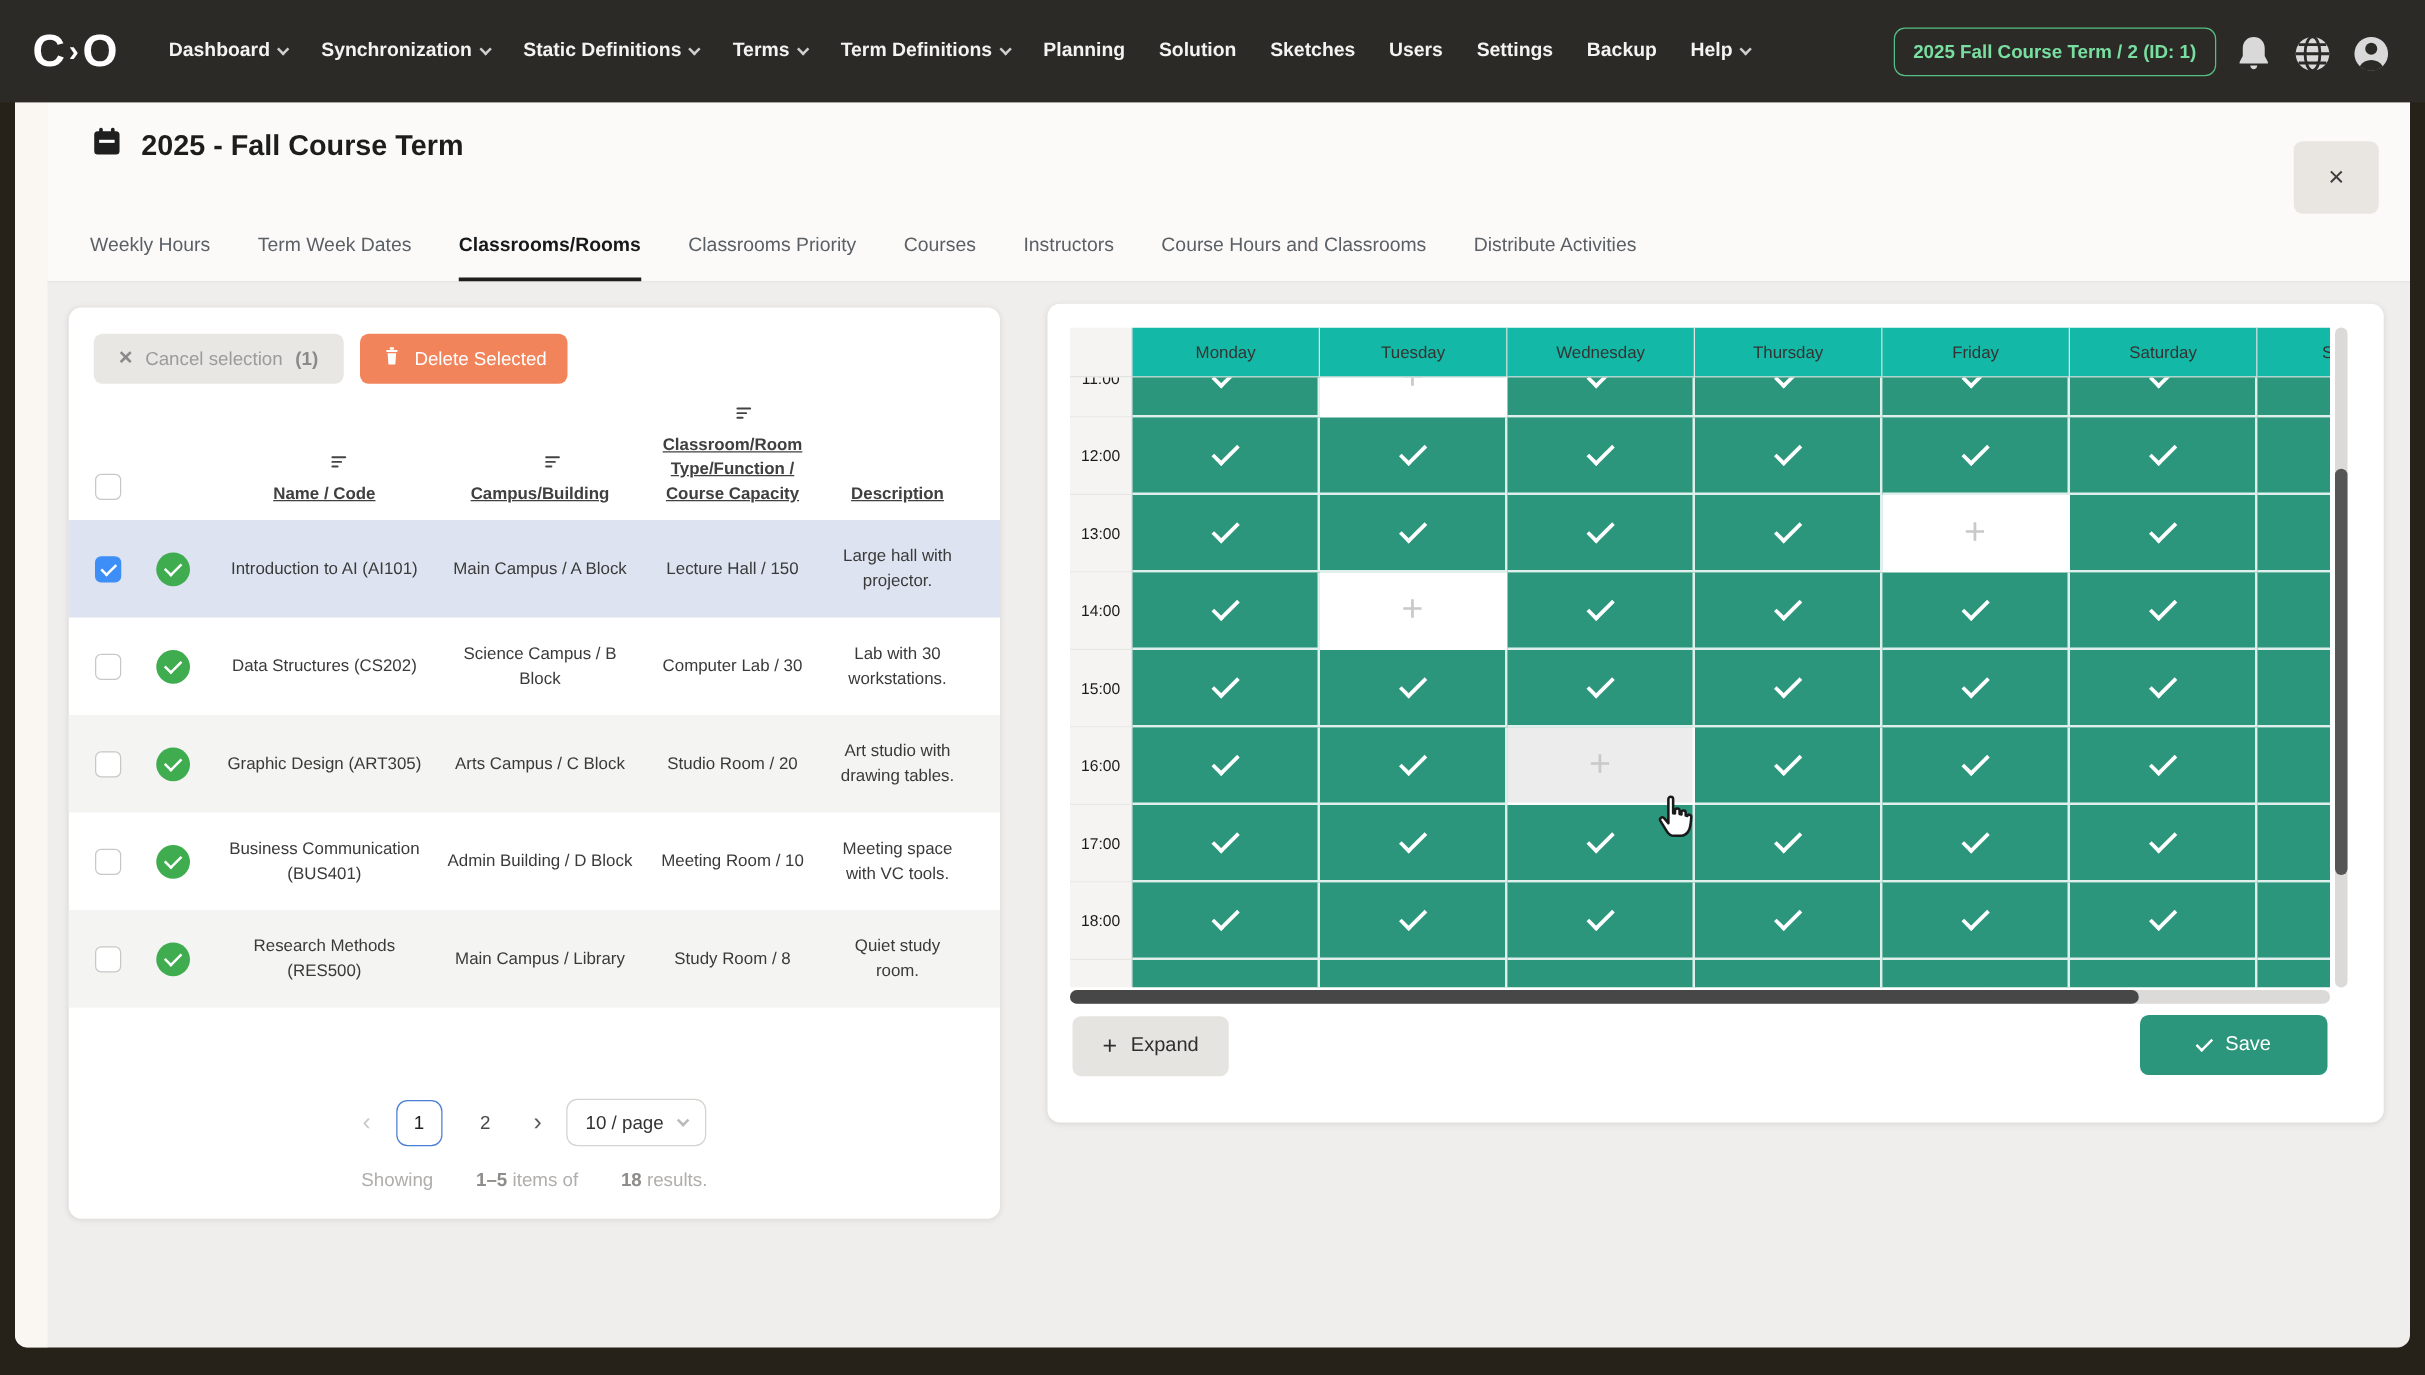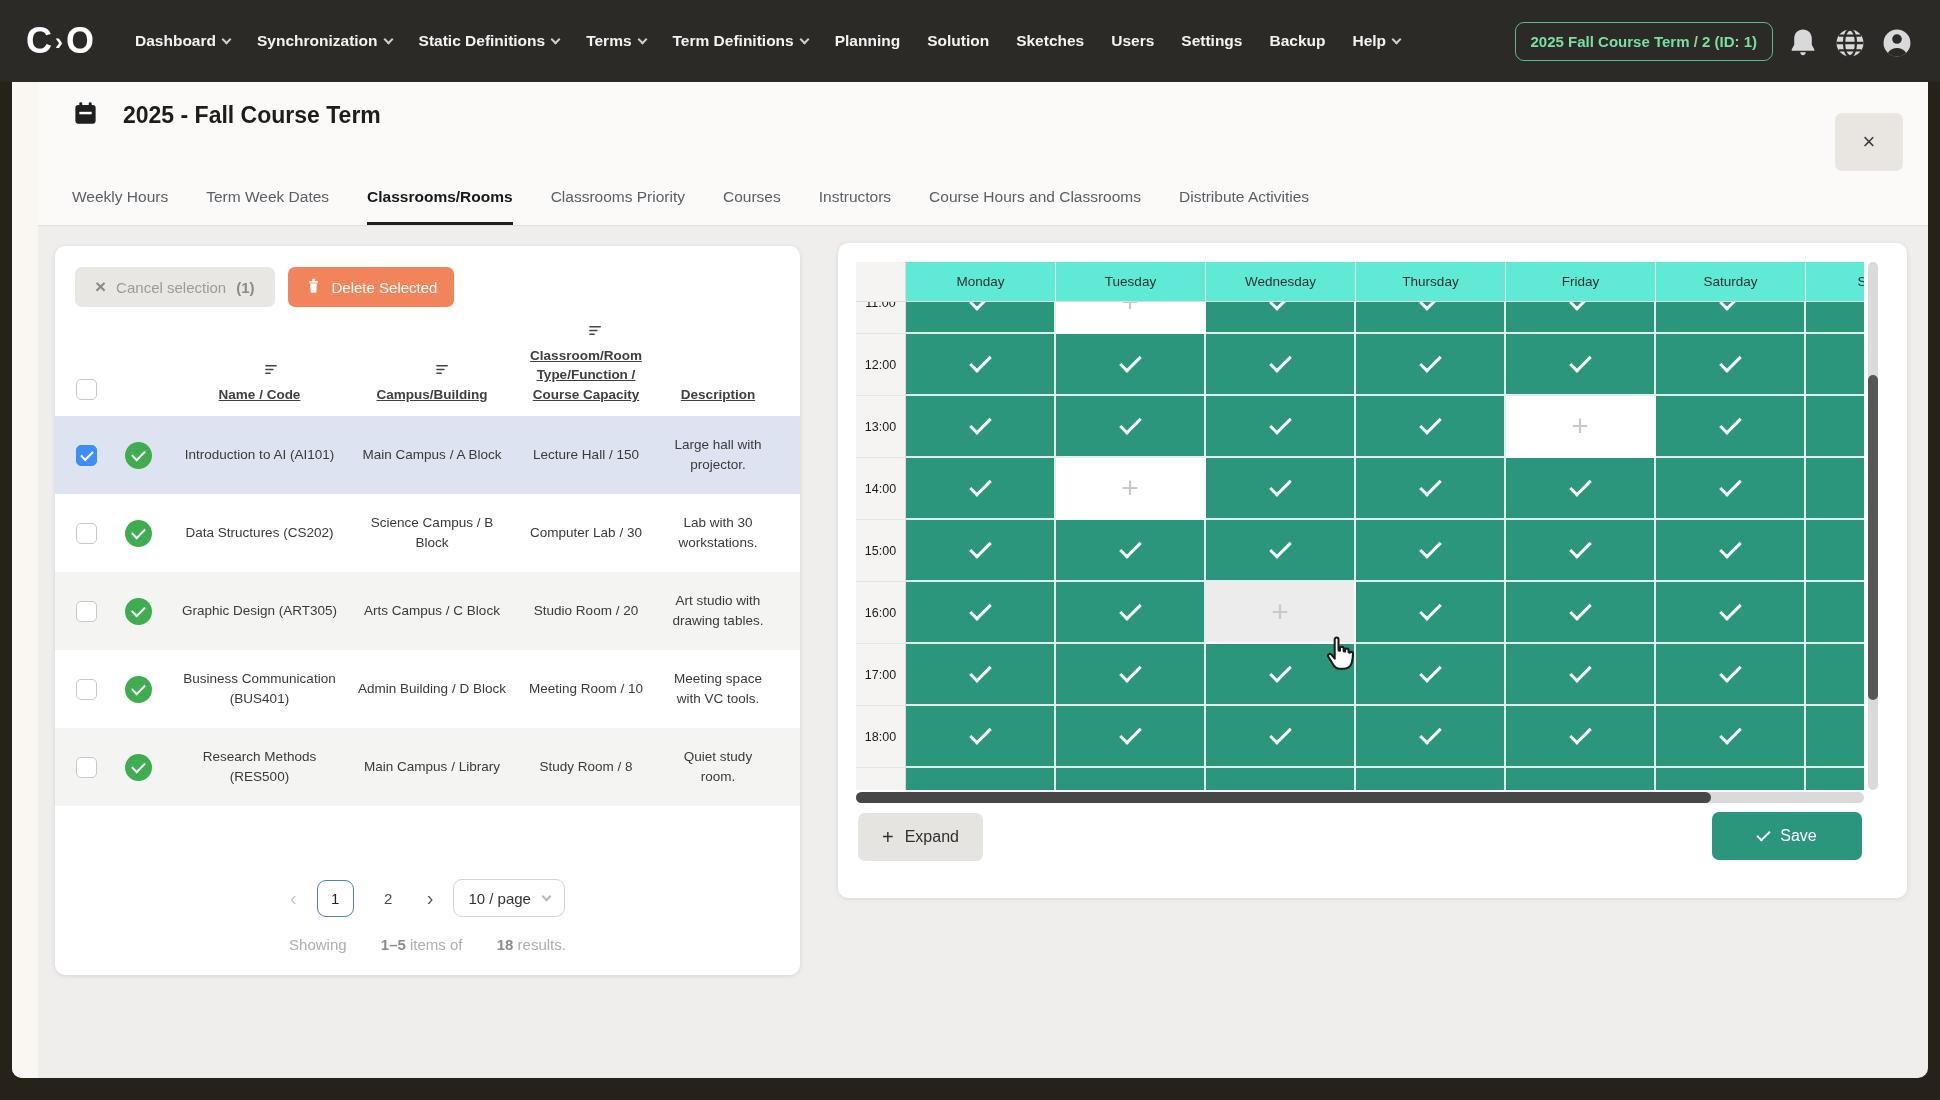--- a/index.html
+++ b/index.html
@@ -19,21 +19,21 @@
   .term-badge { border:1px solid #57bd84; color:#79dfa1; font-size:15px; font-weight:600;
                 border-radius:9px; padding:10px 15px; white-space:nowrap; }
   .nav-icon { width:35px; height:35px; display:flex; align-items:center; justify-content:center; cursor:pointer; }
 
   
   .app { position:absolute; left:12px; top:82px; width:1916px; height:996px; background:#f0eeec;
          border-radius:0 0 10px 10px; overflow:hidden; }
   .left-strip { position:absolute; left:0; top:0; bottom:0; width:26px; background:#faf7f2; }
   .header-band { position:absolute; left:26px; top:0; right:0; height:144px; background:#fbfaf8;
                  border-bottom:1px solid #e3e1de; }
-  .title-row { position:absolute; left:34px; top:18px; display:flex; align-items:center; gap:24px; }
+  .title-row { position:absolute; left:34px; top:18px; display:flex; align-items:center; gap:14px; }
   .page-title { font-size:23px; font-weight:700; color:#1d1d1d; }
   .tabs { position:absolute; left:34px; bottom:0; display:flex; gap:38px; }
   .tab { font-size:15.5px; color:#5b5f66; padding-bottom:16px; cursor:pointer; white-space:nowrap; }
   .tab.active { color:#17181a; font-weight:700; border-bottom:3px solid #1f1f1f; }
   .close-btn { position:absolute; right:25px; top:31px; width:68px; height:58px; background:#e9e6e2;
                border:none; border-radius:7px; font-size:22px; color:#3c3c3c; cursor:pointer; }
 
   .card { position:absolute; background:#fff; border-radius:10px; box-shadow:0 1px 5px rgba(0,0,0,0.10); }
   .rooms-card { left:43px; top:164px; width:745px; height:729px; }
   .sched-card { left:826px; top:161px; width:1069px; height:655px; }
@@ -76,21 +76,21 @@
   .page-size { display:flex; align-items:center; gap:12px; border:1px solid #d6d4d1; border-radius:9px;
                height:38px; padding:0 14px; font-size:15px; color:#333; cursor:pointer; background:#fff; }
   .page-size .caret { border-color:#b9b9b9; }
   .summary { position:absolute; bottom:22px; left:0; right:0; text-align:center; font-size:15px; color:#b0aeac; }
   .summary b { color:#8f8d8b;margin-left:30px; }
 
   
   .sch-viewport { position:absolute; left:18px; top:19px; width:1008px; height:528px; overflow:hidden; }
   .sch-table { width:1100px; }
   .sch-head { display:flex; height:40px; }
-  .sch-hcell { width:150px; flex:0 0 150px; background:#5eead4; display:flex; align-items:center;
+  .sch-hcell { width:150px; flex:0 0 150px; background:#14b8a6; display:flex; align-items:center;
                justify-content:center; font-size:13.5px; color:#333; border-right:1px solid #e6e4e1;
                border-bottom:1px solid #dfddda; }
   .sch-corner { width:50px; flex:0 0 50px; background:#f5f4f2; border-right:1px solid #dcdad7;
                 border-bottom:1px solid #dfddda; }
   .sch-body { height:488px; overflow:hidden; }
   .sch-body-inner { margin-top:-30px; }
   .sch-row { display:flex; height:62px; }
   .sch-time { width:50px; flex:0 0 50px; background:#f5f4f2; display:flex; align-items:center;
               justify-content:center; font-size:12.5px; color:#1a1a1a; border-bottom:1px solid #e8e6e3;
               border-right:1px solid #dcdad7; }

